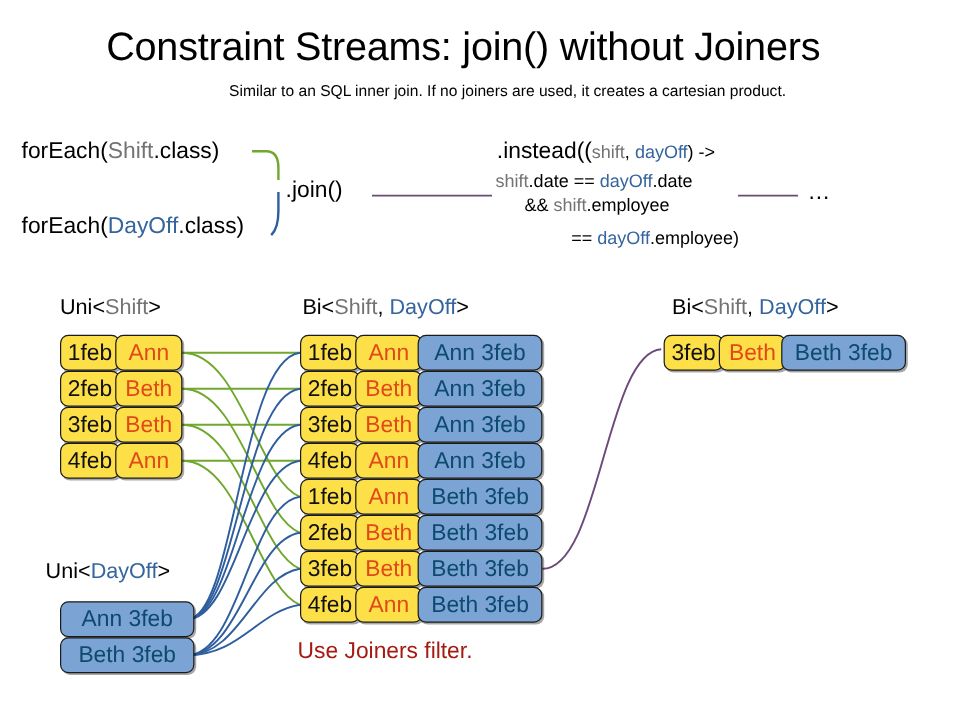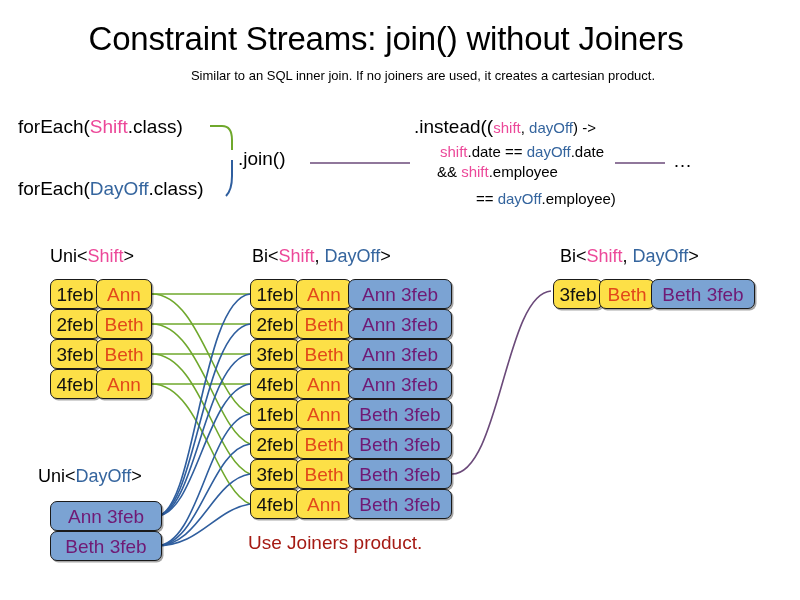--- a/index.html
+++ b/index.html
@@ -17,29 +17,29 @@
   }
   .subtitle{
     position:absolute;left:0;top:68px;width:800px;text-align:center;
     font-size:13px;
     margin-left:23px;
   }
 
   
   .code{position:absolute;font-size:19px;white-space:nowrap;}
   .code.small{font-size:15px;}
-  .g{color:#ec4899;text-align:center;}
+  .g{color:#737373;text-align:center;}
   .b{color:#35659E;}
   .k{color:#000000;}
 
   #forEachShift{left:18px;top:116px;}
   #forEachDayOff{left:18px;top:178px;}
   #joinCall{left:238px;top:148px;}
   #filterLine1{left:414px;top:116px;font-size:19px;}
-  .flt2{left:440px;top:143px;}
+  .flt2{left:413px;top:143px;}
   .flt3{left:437px;top:163px;}
   .flt4{left:476px;top:190px;}
   #ellipsis{left:673px;top:150px;font-size:19px;letter-spacing:2px;}
 
   
   .caption{position:absolute;font-size:18px;white-space:nowrap;}
   #capUniShift{left:50px;top:246px;}
   #capBiMid{left:252px;top:246px;}
   #capBiRight{left:560px;top:246px;}
   #capUniDayOff{left:38px;top:466px;}
@@ -52,21 +52,21 @@
     border-radius:7px;
     display:flex;align-items:center;justify-content:center;
     font-size:19px;line-height:1;
     height:30px;
     box-shadow:1.5px 1.5px 0 rgba(0,0,0,0.35);
   }
   .cell.green{background:#fde047;}
   .cell.blue{background:#7BA3D3;}
   .cell.date{color:#111111;}
   .cell.name{color:#E2481A;}
-  .cell.dayoff{color:#701a75;}
+  .cell.dayoff{color:#0c4a6e;}
 
   
   .card .cell + .cell{margin-left:-4px;}
 
   .w-date{width:50px;}
   .w-name{width:56px;}
   .w-off{width:104px;}
   .w-off-wide{width:112px;}
 
   
@@ -209,16 +209,16 @@
     </div>
   <div id="resultCards">
       <div class="card" style="left: 553px; top: 279px;">
         <div class="cell green date w-date">3feb</div>
         <div class="cell green name w-name">Beth</div>
         <div class="cell blue dayoff w-off">Beth 3feb</div>
       </div>
     </div>
 
   <div class="warn">
-    <div>Use Joiners product.</div>
+    <div>Use Joiners filter.</div>
   </div>
 
 </div>
 
 </body></html>

